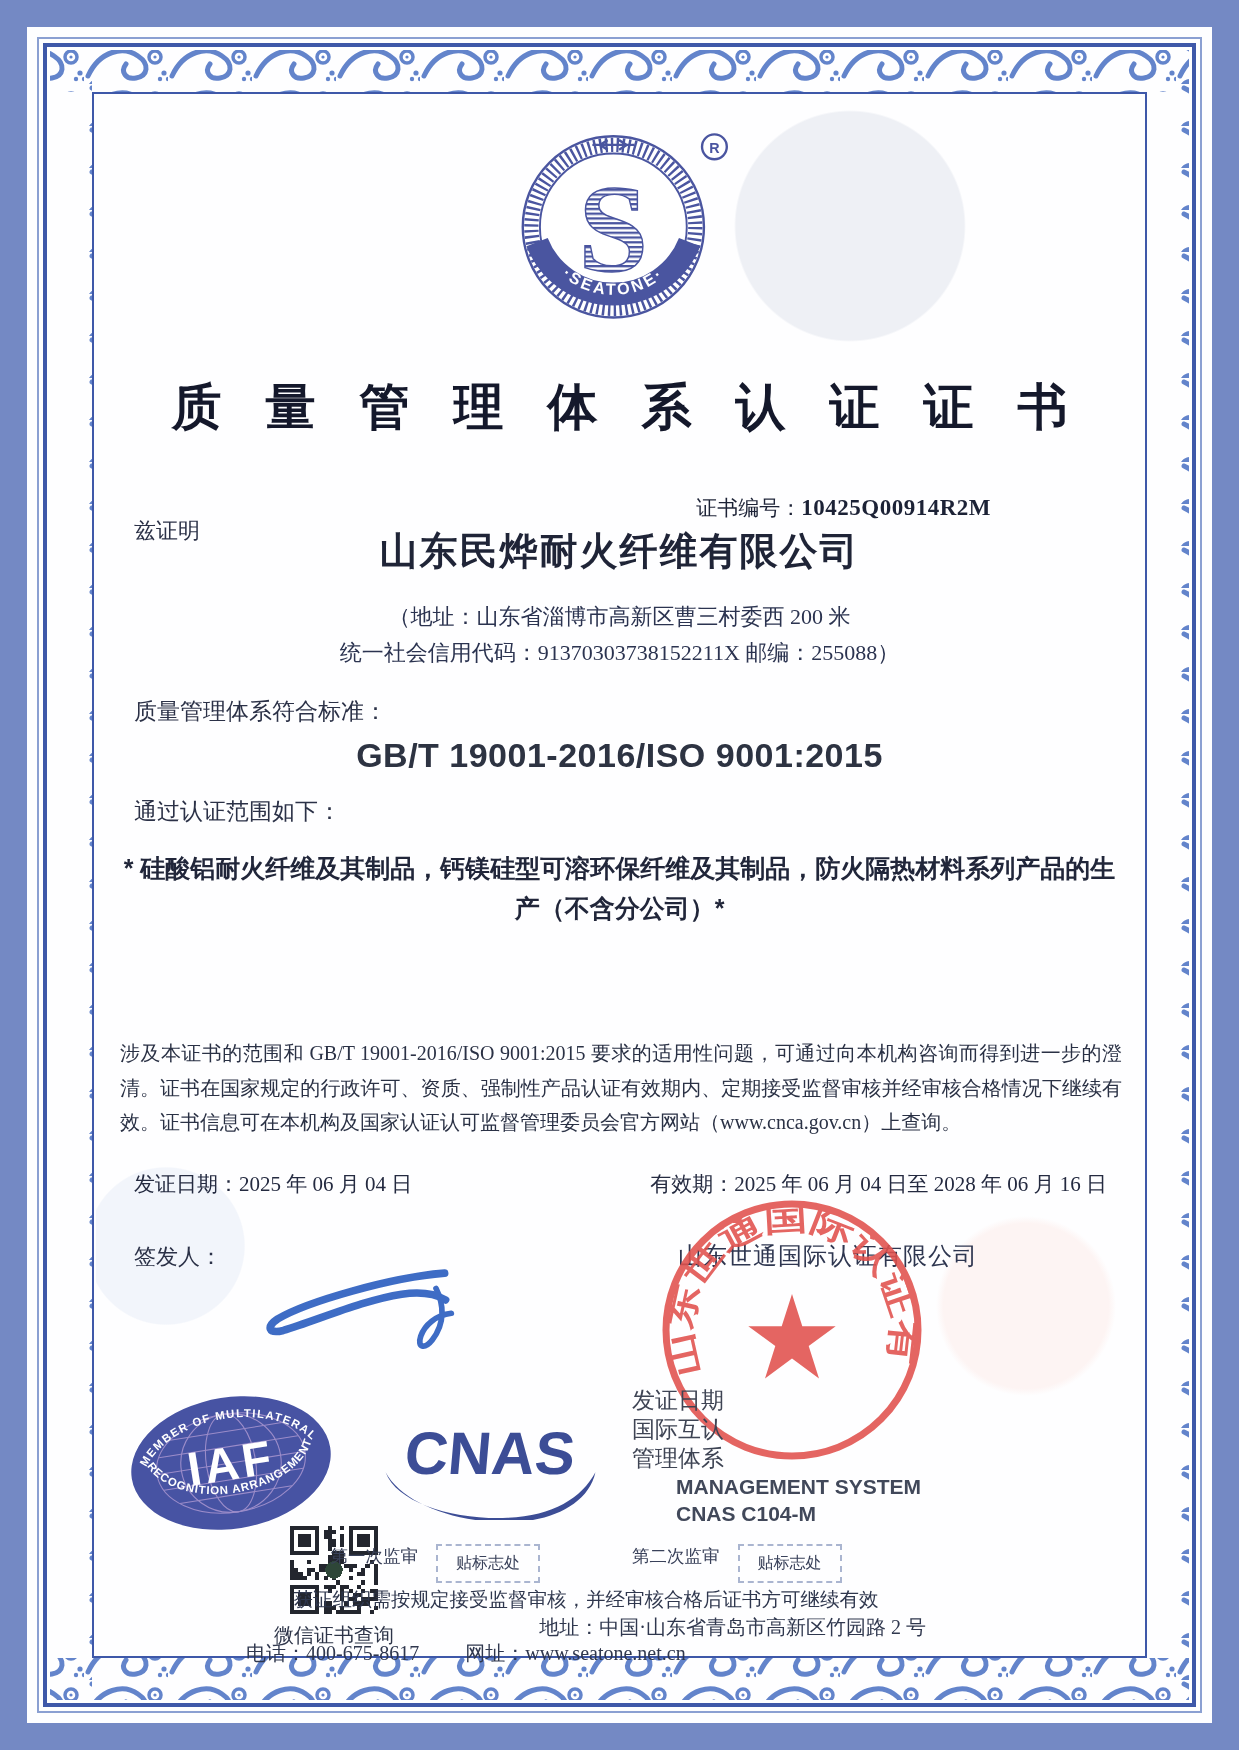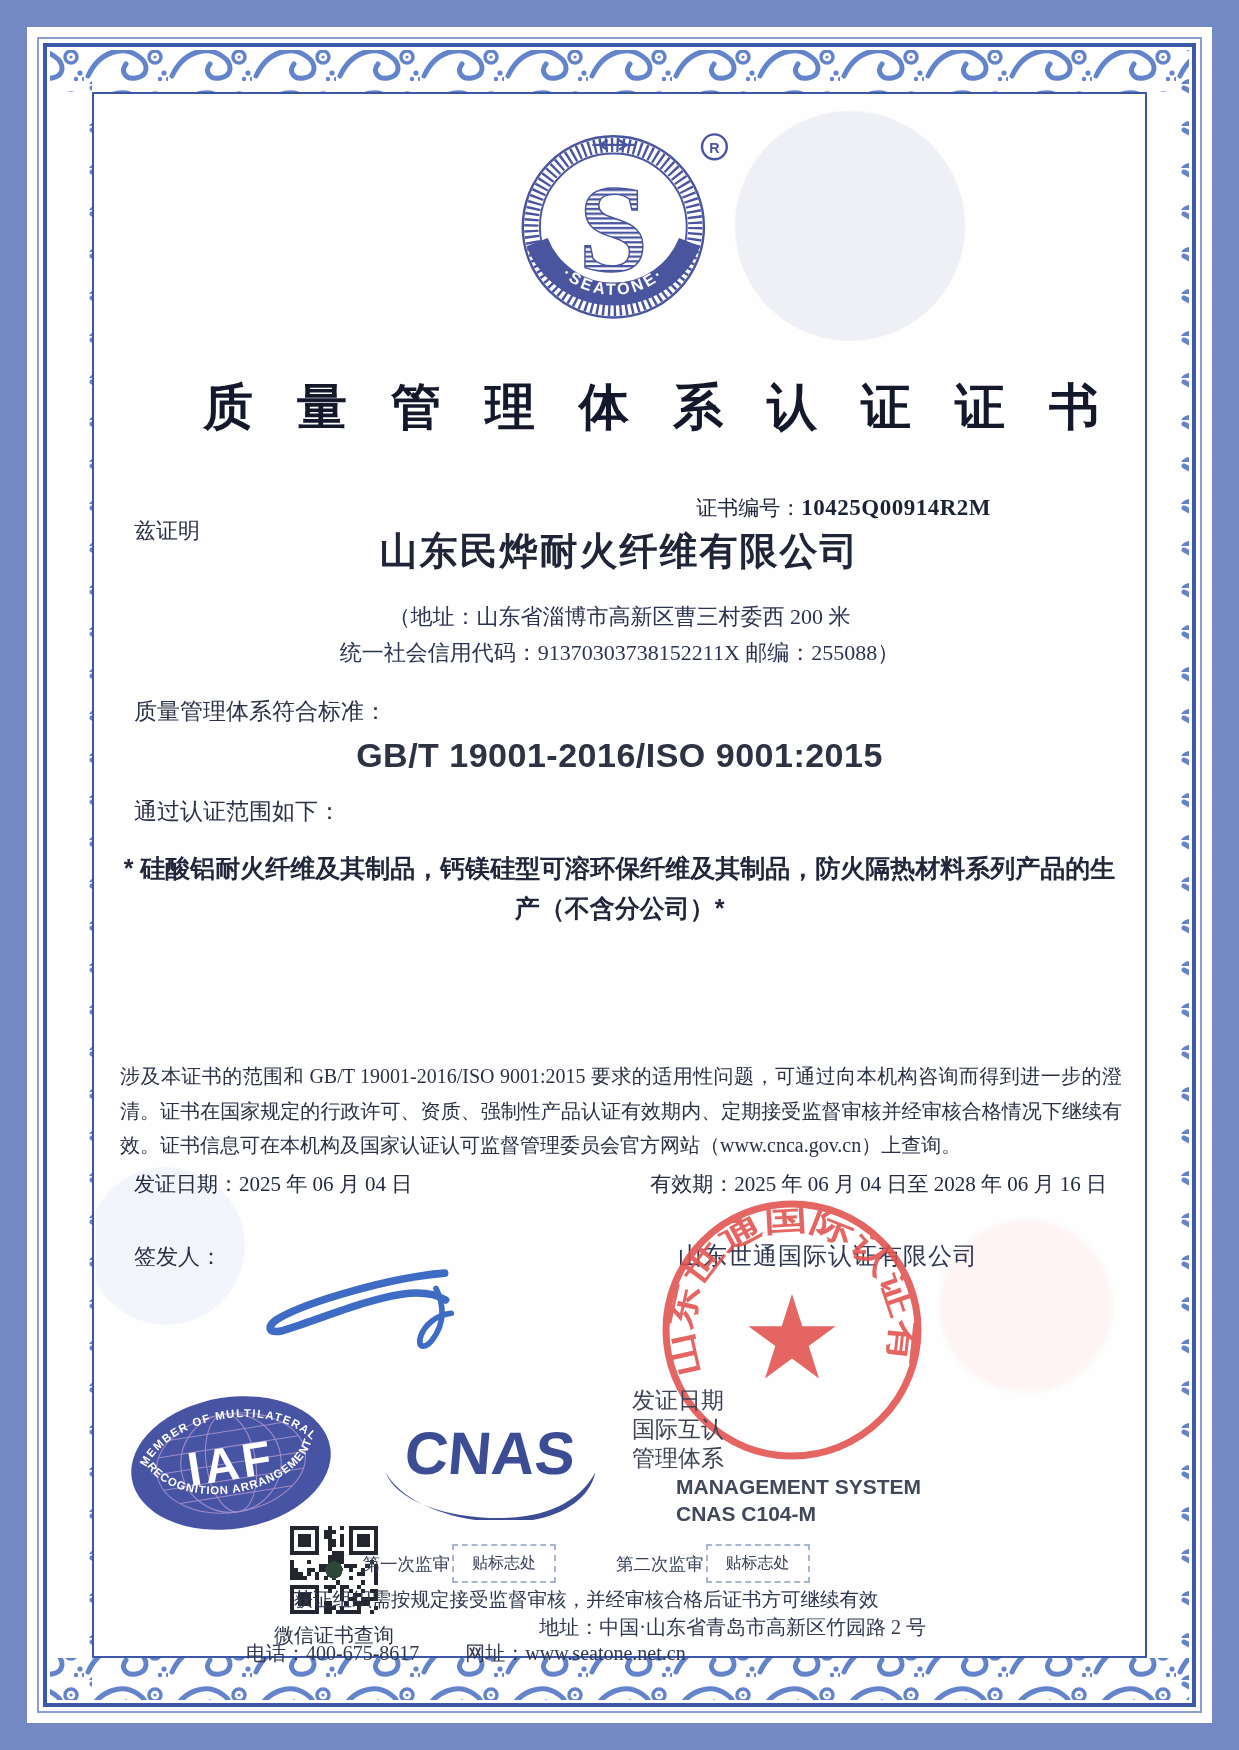--- a/index.html
+++ b/index.html
@@ -13,54 +13,54 @@
   .content{position:absolute;inset:96px;}
   .content::before{content:"";position:absolute;inset:0;
      background:
        radial-gradient(circle 190px at 754px 130px, #eef0f5 60%, rgba(238,240,245,0) 61%),
        radial-gradient(circle 130px at 70px 1150px, #f2f5fb 60%, rgba(242,245,251,0) 61%),
        radial-gradient(circle 150px at 930px 1210px, #fdf4f3 55%, rgba(253,244,243,0) 60%);}
   .abs{position:absolute;}
   .center{left:0;right:0;text-align:center;}
   .sans{font-family:"Liberation Sans","DejaVu Sans",sans-serif;}
 
-  .title{top:278px;font-size:50px;font-weight:bold;color:#14182b;letter-spacing:44px;padding-left:44px;text-align:right;}
+  .title{top:278px;font-size:50px;font-weight:bold;color:#14182b;letter-spacing:44px;padding-left:44px;}
   .cert-no{top:366px;right:152px;font-size:21px;color:#1c2236;margin-top:32px;}
   .cert-no b{font-size:23px;letter-spacing:.5px;}
   .certify{left:38px;top:420px;font-size:22px;color:#2b3147;}
   .company{top:430px;font-size:38px;font-weight:bold;color:#1f2437;letter-spacing:2px;}
   .addr1{top:506px;font-size:22px;color:#2b3350;}
   .addr2{top:542px;font-size:22px;color:#2b3350;}
   .std-label{left:38px;top:600px;font-size:23px;color:#2b3147;}
   .standard{top:640px;font-size:34px;font-weight:600;color:#2d3342;letter-spacing:.5px;}
   .scope-label{left:38px;top:700px;font-size:23px;color:#2b3147;}
   .scope{left:20px;width:1007px;top:752px;text-align:center;font-size:25px;font-weight:bold;
          color:#21263a;line-height:40px;}
   .disclaimer{left:24px;width:1002px;top:940px;font-size:20px;line-height:34.5px;
-              text-align:justify;color:#2a3145;margin-top:23px;}
+              text-align:justify;color:#2a3145;}
   .issue-date{left:38px;top:1074px;font-size:21px;color:#242a40;}
   .validity{right:36px;top:1074px;font-size:21px;color:#242a40;}
   .signer{left:38px;top:1146px;font-size:22px;color:#2b3147;}
   .signature{left:150px;top:1160px;width:235px;height:105px;}
   .issuer{right:165px;top:1144px;font-size:24px;color:#2e3650;letter-spacing:1px;}
   .seal{left:556px;top:1094px;width:280px;height:280px;opacity:.88;}
 
   .iaf{left:30px;top:1298px;width:210px;height:138px;transform:rotate(-9deg);}
   .cnas{left:284px;top:1330px;width:220px;}
   .cnas-word{font-weight:800;font-size:60px;color:#3c4d96;letter-spacing:0;transform:skewX(-5deg);line-height:56px;text-align:center;}
   .cnas-swoosh{display:block;margin-top:-12px;}
   .accr{left:536px;top:1290px;line-height:29px;font-size:23px;color:#3e4454;
         font-family:"Liberation Sans","DejaVu Sans",sans-serif;}
   .accr .en{font-weight:bold;font-size:21px;line-height:27px;color:#41485a;margin-left:44px;}
 
   .qr{left:194px;top:1430px;width:88px;height:88px;background:#fff;}
   .qr-label{left:178px;top:1526px;width:120px;text-align:left;font-size:20px;color:#2d3448;}
 
   .audit-row{left:150px;width:680px;top:1448px;display:flex;justify-content:center;
-             align-items:center;gap:2px;}
+             align-items:flex-start;gap:18px;}
   .audit-label{font-size:17.5px;color:#39415a;}
   .audit-gap{width:56px;}
   .sticker-box{border:2px dashed #aab5d0;color:#39415a;font-size:16px;padding:7px 18px;}
   .note{left:150px;width:680px;top:1490px;text-align:center;font-size:19.5px;color:#2f374e;}
   .addr-line{left:150px;width:680px;top:1518px;text-align:right;font-size:20px;color:#2f374e;}
   .phone-line{left:150px;width:680px;top:1544px;text-align:left;font-size:20px;color:#2f374e;}
   .phone-line .gap{display:inline-block;width:46px;}
 </style>
 </head>
 <body>

